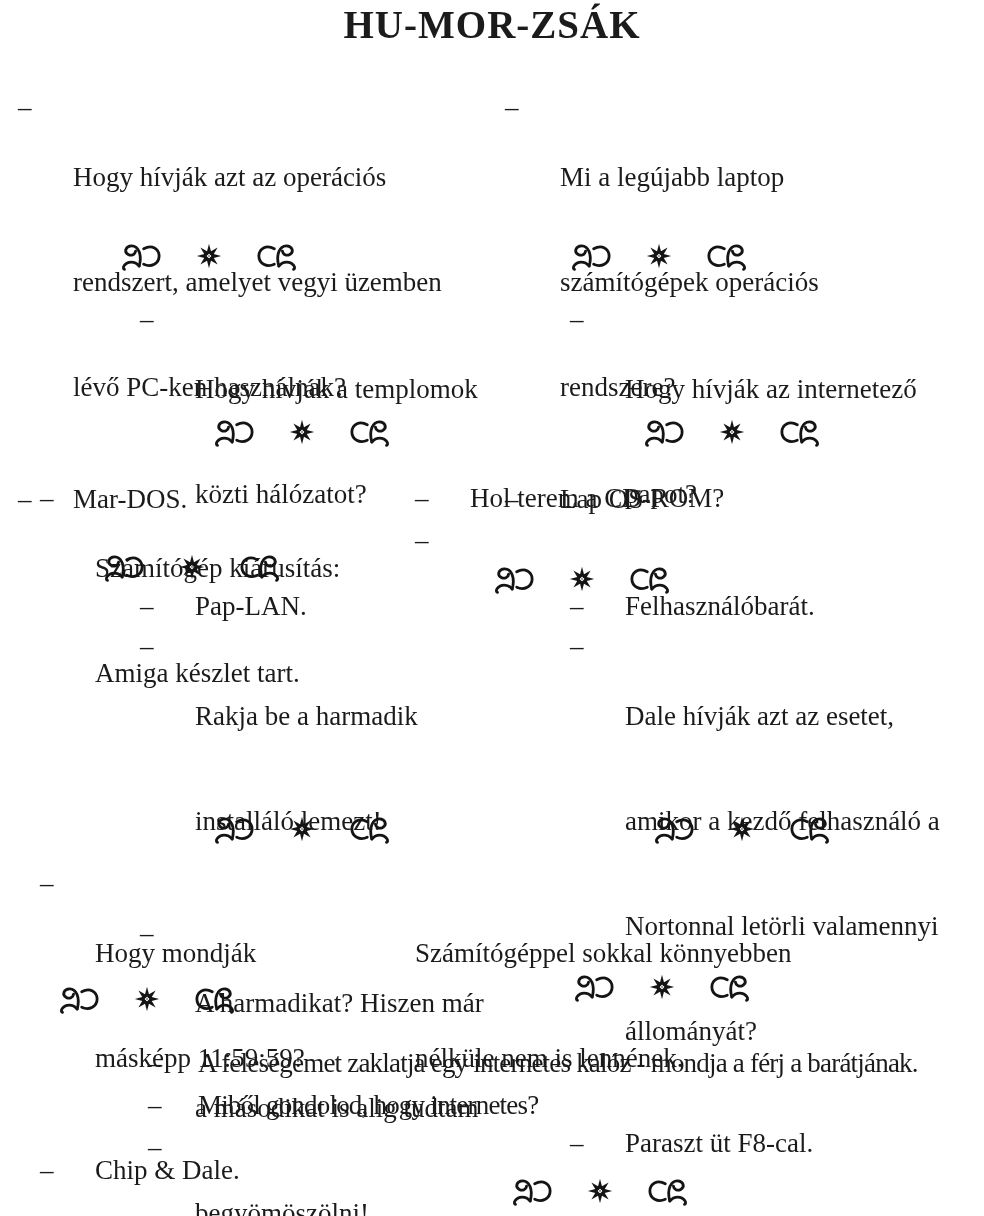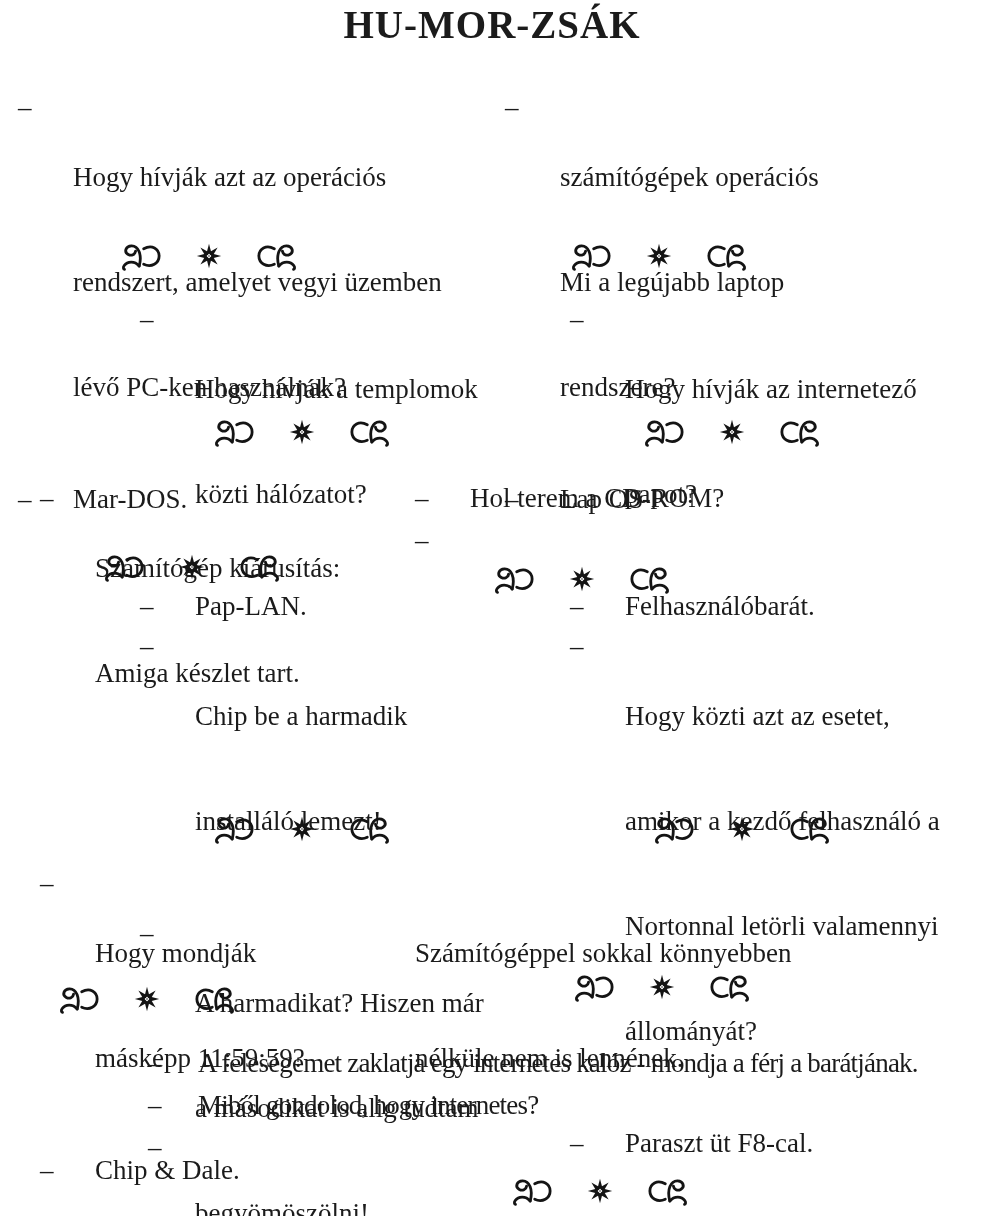--- a/index.html
+++ b/index.html
@@ -76,22 +76,22 @@
     <div class="item">
       <span class="dash">–</span>
       <span class="txt"><span class="line">Mar-DOS.</span></span>
     </div>
   </div>
 
   <div class="block" style="left:505px;top:90px;width:440px">
     <div class="item">
       <span class="dash">–</span>
       <span class="txt">
+        <span class="line">Mi a legújabb laptop</span>
         <span class="line">számítógépek operációs</span>
-        <span class="line">Mi a legújabb laptop</span>
         <span class="line">rendszere?</span>
       </span>
     </div>
     <div class="item">
       <span class="dash">–</span>
       <span class="txt"><span class="line">Lap OS</span></span>
     </div>
   </div>
 
   <div class="divider" style="left:120px;top:241px">
@@ -208,39 +208,39 @@
       </svg>
     <svg class="scroll" viewBox="0 0 46 32">
         <use href="#orn-scroll"></use>
       </svg>
   </div>
 
   <div class="block" style="left:140px;top:629px;width:420px">
     <div class="item">
       <span class="dash">–</span>
       <span class="txt">
-        <span class="line">Chip be a harmadik</span>
+        <span class="line">Rakja be a harmadik</span>
         <span class="line">installáló lemezt!</span>
       </span>
     </div>
     <div class="item">
       <span class="dash">–</span>
       <span class="txt">
         <span class="line">A harmadikat? Hiszen már</span>
         <span class="line">a másodikat is alig tudtam</span>
         <span class="line">begyömöszölni!</span>
       </span>
     </div>
   </div>
 
   <div class="block" style="left:570px;top:629px;width:420px">
     <div class="item">
       <span class="dash">–</span>
       <span class="txt">
-        <span class="line">Hogy közti azt az esetet,</span>
+        <span class="line">Dale hívják azt az esetet,</span>
         <span class="line">amikor a kezdő felhasználó a</span>
         <span class="line">Nortonnal letörli valamennyi</span>
         <span class="line">állományát?</span>
       </span>
     </div>
     <div class="item">
       <span class="dash">–</span>
       <span class="txt"><span class="line">Paraszt üt F8-cal.</span></span>
     </div>
   </div>

